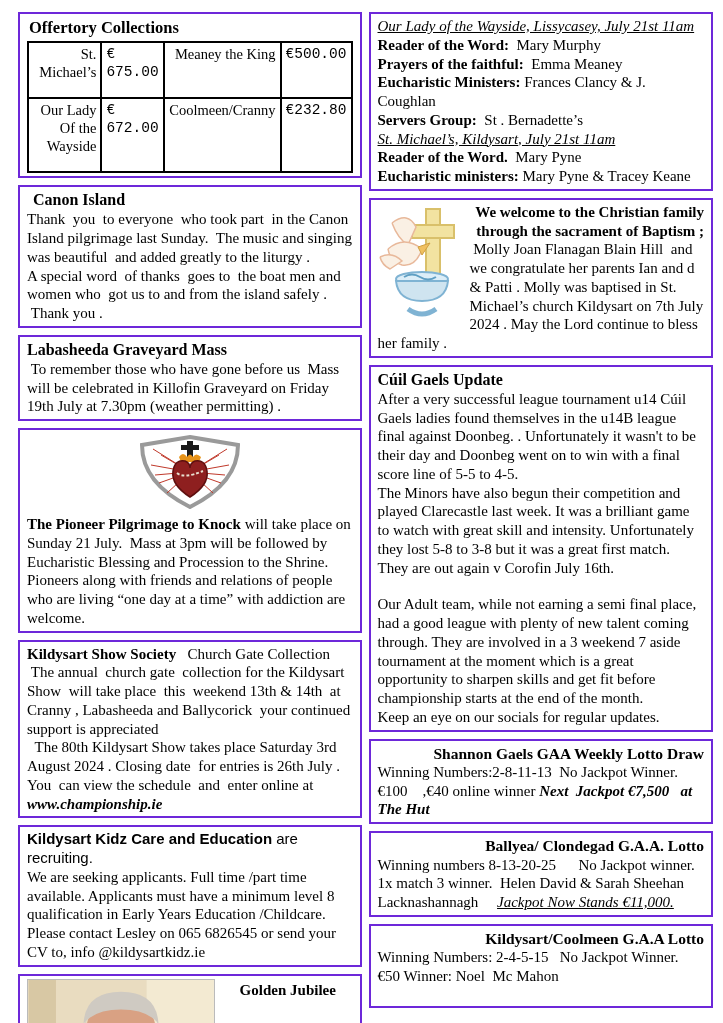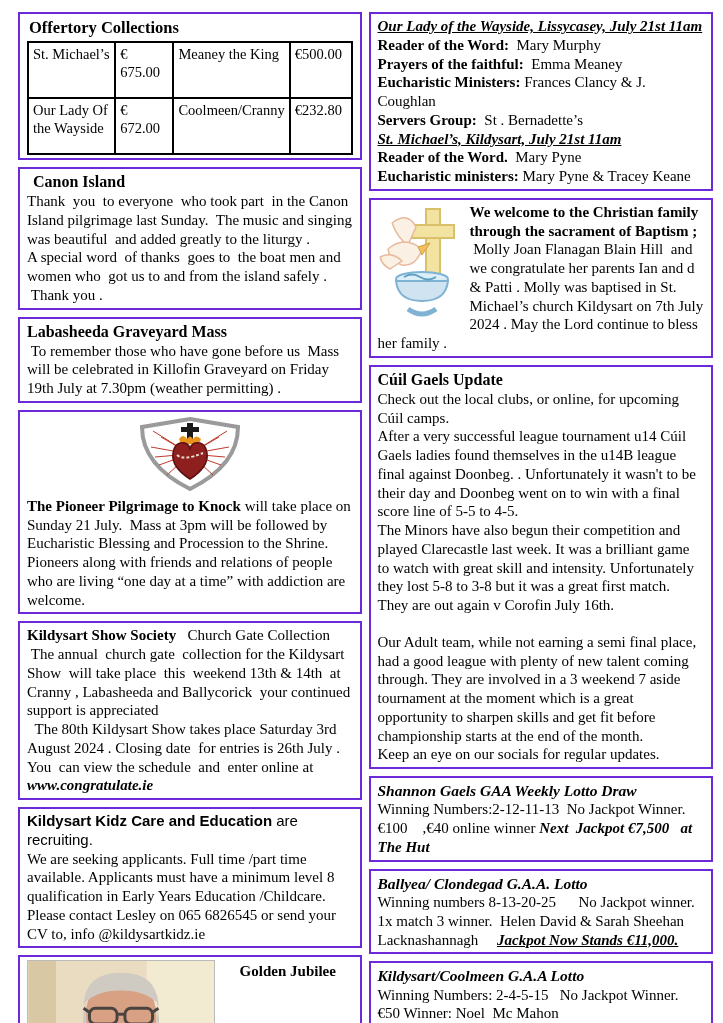--- a/index.html
+++ b/index.html
@@ -12,56 +12,56 @@
     color: #000;
     overflow: hidden;
   }
   .page { display: flex; gap: 7px; padding: 12px 10px 0 18px; }
   .col { display: flex; flex-direction: column; gap: 7px; }
   .col.left  { width: 345px; }
   .col.right { width: 346px; }
   .box { border: 2px solid #6d28d9; padding: 3px 7px; background: #fff; }
   .bold { font-weight: bold; }
   .bi { font-weight: bold; font-style: italic; }
-  .biu { font-weight: bold; font-style: italic; text-decoration: underline; }
+  .biu { font-weight: normal; font-style: italic; text-decoration: underline; }
 
   
   .off-title { font-weight: bold; font-size: 16.5px; margin: 1px 0 2px 2px; }
   table.offertory { border-collapse: collapse; width: 100%; }
   table.offertory td {
     border: 2px solid #000;
     padding: 2px 4px 16px 4px;
     vertical-align: top;
     font-size: 14.5px;
   }
-  td.amt { width: 66px; }
-  td.nm  { width: 106px; }
+  td.amt { width: 66px; font-family: Liberation Mono, monospace; }
+  td.nm  { width: 106px; text-align: right; }
 
   .box-title { font-weight: bold; font-size: 16px; }
   .para { white-space: pre-wrap; }
   .spacer { height: 18px; }
 
   
   .baptism-img { float: left; width: 86px; height: 118px; margin: 2px 6px 2px 0; }
-  .baptism-head { font-weight: bold; text-align: left; }
+  .baptism-head { font-weight: bold; text-align: right; }
 
   
   .pioneer-emblem { display: block; margin: 2px auto 6px auto; }
 
   
   .sans-head { font-family: "Liberation Sans", sans-serif; font-size: 15px; }
 
   
   .jub-wrap { display: flex; gap: 8px; }
   .jub-photo { width: 188px; height: 136px; flex: 0 0 auto; border: 1px solid #bbb; }
   .jub-text { flex: 1; }
   .jub-title { font-weight: bold; text-align: center; margin-top: 2px; }
 
   
-  .lotto-title { font-weight: bold; font-style: italic; text-align: left; font-size: 15.5px; }
+  .lotto-title { font-weight: bold; text-align: right; font-size: 15.5px; }
 </style>
 </head>
 <body>
 
 <div class="page">
 
   <div class="col left">
 
     <section class="box" style="min-height:136px">
       <div class="off-title">Offertory Collections</div>
@@ -117,21 +117,21 @@
         <path d="M42 22 q4 -6 8 0 q3 -5 6 0 q3 -5 8 0 l-2 5 l-18 0 Z" fill="#e8941a"></path>
         <path d="M53 62 Q34 50 36 36 Q38 24 48 26 Q53 28 53 33 Q53 28 58 26 Q68 24 70 36 Q72 50 53 62 Z" fill="#8e1f1f" stroke="#5e0f0f" stroke-width="1.5"></path>
         <path d="M40 38 q7 6 26 -2" fill="none" stroke="#e8e0d0" stroke-width="2" stroke-dasharray="3 2"></path>
       </svg>
       <div class="para"><span class="bold">The Pioneer Pilgrimage to Knock</span><span> will take place on Sunday 21 July.  Mass at 3pm will be followed by Eucharistic Blessing and Procession to the Shrine. Pioneers along with friends and relations of people who are living “one day at a time” with addiction are welcome.</span></div>
     </section>
 
     <section class="box" style="min-height:150px">
       <div class="para"><span class="bold">Kildysart Show Society</span><span>   Church Gate Collection</span></div>
       <div class="para"> The annual  church gate  collection for the Kildysart Show  will take place  this  weekend 13th &amp; 14th  at Cranny , Labasheeda and Ballycorick  your continued support is appreciated</div>
-      <div class="para"><span>  The 80th Kildysart Show takes place Saturday 3rd August 2024 . Closing date  for entries is 26th July . You  can view the schedule  and  enter online at </span><span class="bi">www.congratulate.ie</span></div>
+      <div class="para"><span>  The 80th Kildysart Show takes place Saturday 3rd August 2024 . Closing date  for entries is 26th July . You  can view the schedule  and  enter online at </span><span class="bi">www.championship.ie</span></div>
     </section>
 
     <section class="box" style="min-height:114px">
       <div class="para sans-head"><span class="bold">Kildysart Kidz Care and Education</span><span> are recruiting.</span></div>
       <div class="para">We are seeking applicants. Full time /part time available. Applicants must have a minimum level 8 qualification in Early Years Education /Childcare.</div>
       <div class="para">Please contact Lesley on 065 6826545 or send your CV to, info @kildysartkidz.ie</div>
     </section>
 
     <section class="box" style="min-height:148px">
       <div class="jub-wrap">
@@ -198,31 +198,30 @@
         <path d="M18 76 Q20 96 44 96 Q68 96 70 76 Z" fill="#cfe4f0" stroke="#7fb3d3" stroke-width="2"></path>
         <path d="M26 72 q8 -5 16 0 q8 5 16 0" fill="none" stroke="#5f9fc3" stroke-width="2"></path>
         <path d="M30 104 q14 10 28 0" fill="none" stroke="#7fb3d3" stroke-width="5"></path>
       </svg>
       <div class="baptism-head">We welcome to the Christian family through the sacrament of Baptism  ;</div>
       <div class="para"> Molly Joan Flanagan Blain Hill  and we congratulate her parents Ian and d &amp; Patti . Molly was baptised in St. Michael’s church Kildysart on 7th July 2024 . May the Lord continue to bless her family .</div>
     </section>
 
     <section class="box" style="min-height:346px">
       <div class="box-title">Cúil Gaels Update</div>
-      <div class="para">Check out the local clubs, or online, for upcoming Cúil camps.</div>
       <div class="para">After a very successful league tournament u14 Cúil Gaels ladies found themselves in the u14B league final against Doonbeg. . Unfortunately it wasn't to be their day and Doonbeg went on to win with a final score line of 5-5 to 4-5.</div>
       <div class="para">The Minors have also begun their competition and played Clarecastle last week. It was a brilliant game to watch with great skill and intensity. Unfortunately they lost 5-8 to 3-8 but it was a great first match. They are out again v Corofin July 16th.</div>
       <div class="spacer"></div>
       <div class="para">Our Adult team, while not earning a semi final place, had a good league with plenty of new talent coming through. They are involved in a 3 weekend 7 aside tournament at the moment which is a great opportunity to sharpen skills and get fit before championship starts at the end of the month.</div>
       <div class="para">Keep an eye on our socials for regular updates.</div>
     </section>
 
     <section class="box" style="min-height:76px">
       <div class="lotto-title">Shannon Gaels GAA Weekly Lotto Draw</div>
-      <div class="para">Winning Numbers:2-12-11-13  No Jackpot Winner.</div>
+      <div class="para">Winning Numbers:2-8-11-13  No Jackpot Winner.</div>
       <div class="para"><span>€100    ,€40 online winner </span><span class="bi">Next  Jackpot €7,500   at The Hut</span></div>
     </section>
 
     <section class="box" style="min-height:80px">
       <div class="lotto-title">Ballyea/ Clondegad G.A.A. Lotto</div>
       <div class="para">Winning numbers 8-13-20-25      No Jackpot winner.</div>
       <div class="para">1x match 3 winner.  Helen David &amp; Sarah Sheehan</div>
       <div class="para"><span>Lacknashannagh     </span><span class="biu">Jackpot Now Stands €11,000.</span></div>
     </section>
 

